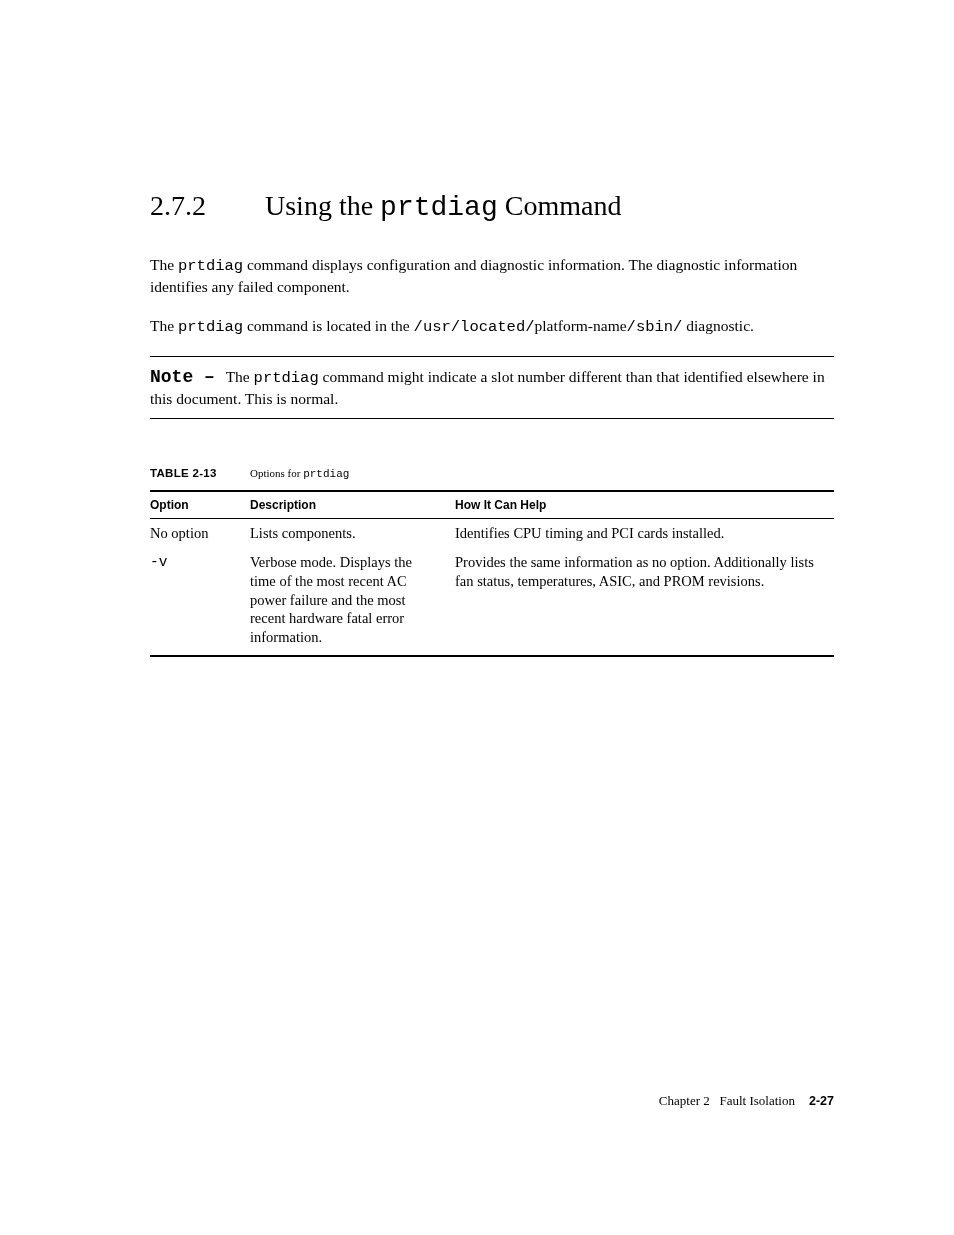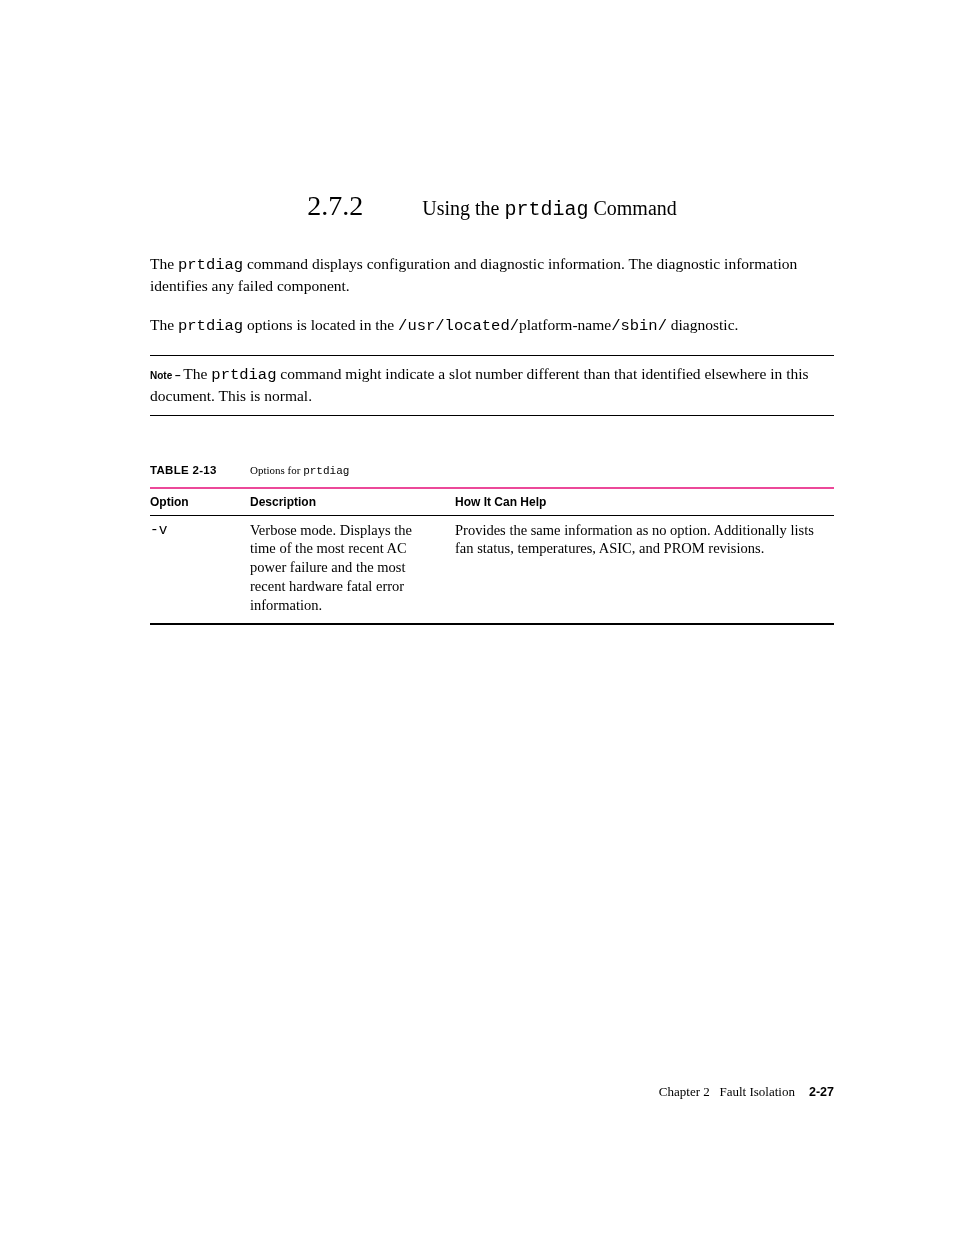--- a/index.html
+++ b/index.html
@@ -16,30 +16,29 @@
       position: relative;
       padding: 0;
     }
     .content {
       padding: 190px 120px 0 150px;
     }
     .section-heading {
       display: flex;
       align-items: baseline;
       margin-bottom: 32px;
-      justify-content: center;
     }
     .section-num {
       font-size: 28px;
       font-weight: normal;
       width: 115px;
       flex-shrink: 0;
     }
     .section-title {
-      font-size: 20px;
+      font-size: 28px;
       font-weight: normal;
     }
     .mono {
       font-family: 'Courier New', Courier, monospace;
     }
     .body-block {
       font-size: 15.5px;
       line-height: 1.35;
     }
     .para {
@@ -48,23 +47,23 @@
     .italic {
     }
     .note-block {
       border-top: 1px solid #000;
       border-bottom: 1px solid #000;
       padding: 8px 0;
       margin-top: 6px;
       margin-bottom: 48px;
     }
     .note-label {
-      font-family: Liberation Sans, sans-serif;
-      font-weight: bold;
-      font-size: 10px;
+      font-family: Liberation Mono, monospace;
+      font-weight: bold;
+      font-size: 18px;
     }
     .subsection-heading {
       display: flex;
       align-items: baseline;
       margin-bottom: 22px;
     }
     .subsection-num {
       font-size: 22px;
       font-weight: normal;
       width: 115px;
@@ -95,21 +94,21 @@
     }
     .table-caption-text {
       font-size: 11px;
     }
     table {
       width: 100%;
       border-collapse: collapse;
       font-size: 14.5px;
     }
     thead tr {
-      border-top: 2px solid #ec4899;
+      border-top: 2px solid #000000;
       border-bottom: 1.5px solid #000;
     }
     th {
       text-align: left;
       font-family: Arial, Helvetica, sans-serif;
       font-weight: bold;
       font-size: 12px;
       padding: 6px 8px 6px 0;
     }
     tbody tr {
@@ -127,21 +126,21 @@
       padding-bottom: 8px;
     }
     .col-option {
       width: 100px;
     }
     .col-desc {
       width: 205px;
     }
     .footer {
       position: absolute;
-      bottom: 135px;
+      bottom: 126px;
       right: 120px;
       font-size: 13px;
       font-family: Georgia, serif;
     }
     .footer-page {
       font-family: Arial, Helvetica, sans-serif;
       font-weight: bold;
       font-size: 12.5px;
       margin-left: 14px;
     }
@@ -157,21 +156,21 @@
       <span>Using the </span><span class="mono">prtdiag</span><span> Command</span>
     </div>
   </div>
 
   <div class="body-block">
     <div class="para">
       <span>The </span><span class="mono">prtdiag</span><span> command displays configuration and diagnostic information. The diagnostic information identifies any failed component.</span>
     </div>
 
     <div class="para">
-      <span>The </span><span class="mono">prtdiag</span><span> options is located in the </span><span class="mono">/usr/located/</span><span class="italic">platform-name</span><span class="mono">/sbin/</span><span> diagnostic.</span>
+      <span>The </span><span class="mono">prtdiag</span><span> command is located in the </span><span class="mono">/usr/located/</span><span class="italic">platform-name</span><span class="mono">/sbin/</span><span> diagnostic.</span>
     </div>
 
     <div class="note-block">
       <span class="note-label">Note – </span><span>The </span><span class="mono">prtdiag</span><span> command might indicate a slot number different than that identified elsewhere in this document. This is normal.</span>
     </div>
   </div>
 
 
 
   <div class="table-caption-row">
@@ -184,20 +183,25 @@
   <table>
     <thead>
       <tr>
         <th class="col-option">Option</th>
         <th class="col-desc">Description</th>
         <th>How It Can Help</th>
       </tr>
     </thead>
     <tbody>
       <tr>
+        <td>No option</td>
+        <td>Lists components.</td>
+        <td>Identifies CPU timing and PCI cards installed.</td>
+      </tr>
+      <tr>
         <td class="mono">-v</td>
         <td>Verbose mode. Displays the time of the most recent AC power failure and the most recent hardware fatal error information.</td>
         <td>Provides the same information as no option. Additionally lists fan status, temperatures, ASIC, and PROM revisions.</td>
       </tr>
     </tbody>
   </table>
 
 </div>
 
 <div class="footer">

